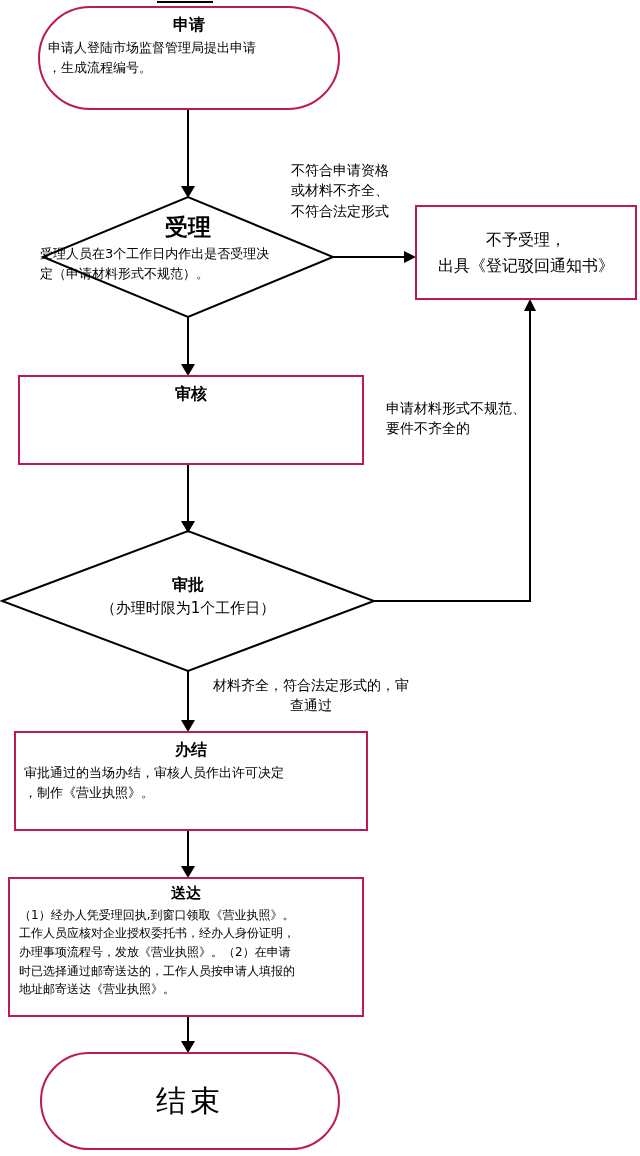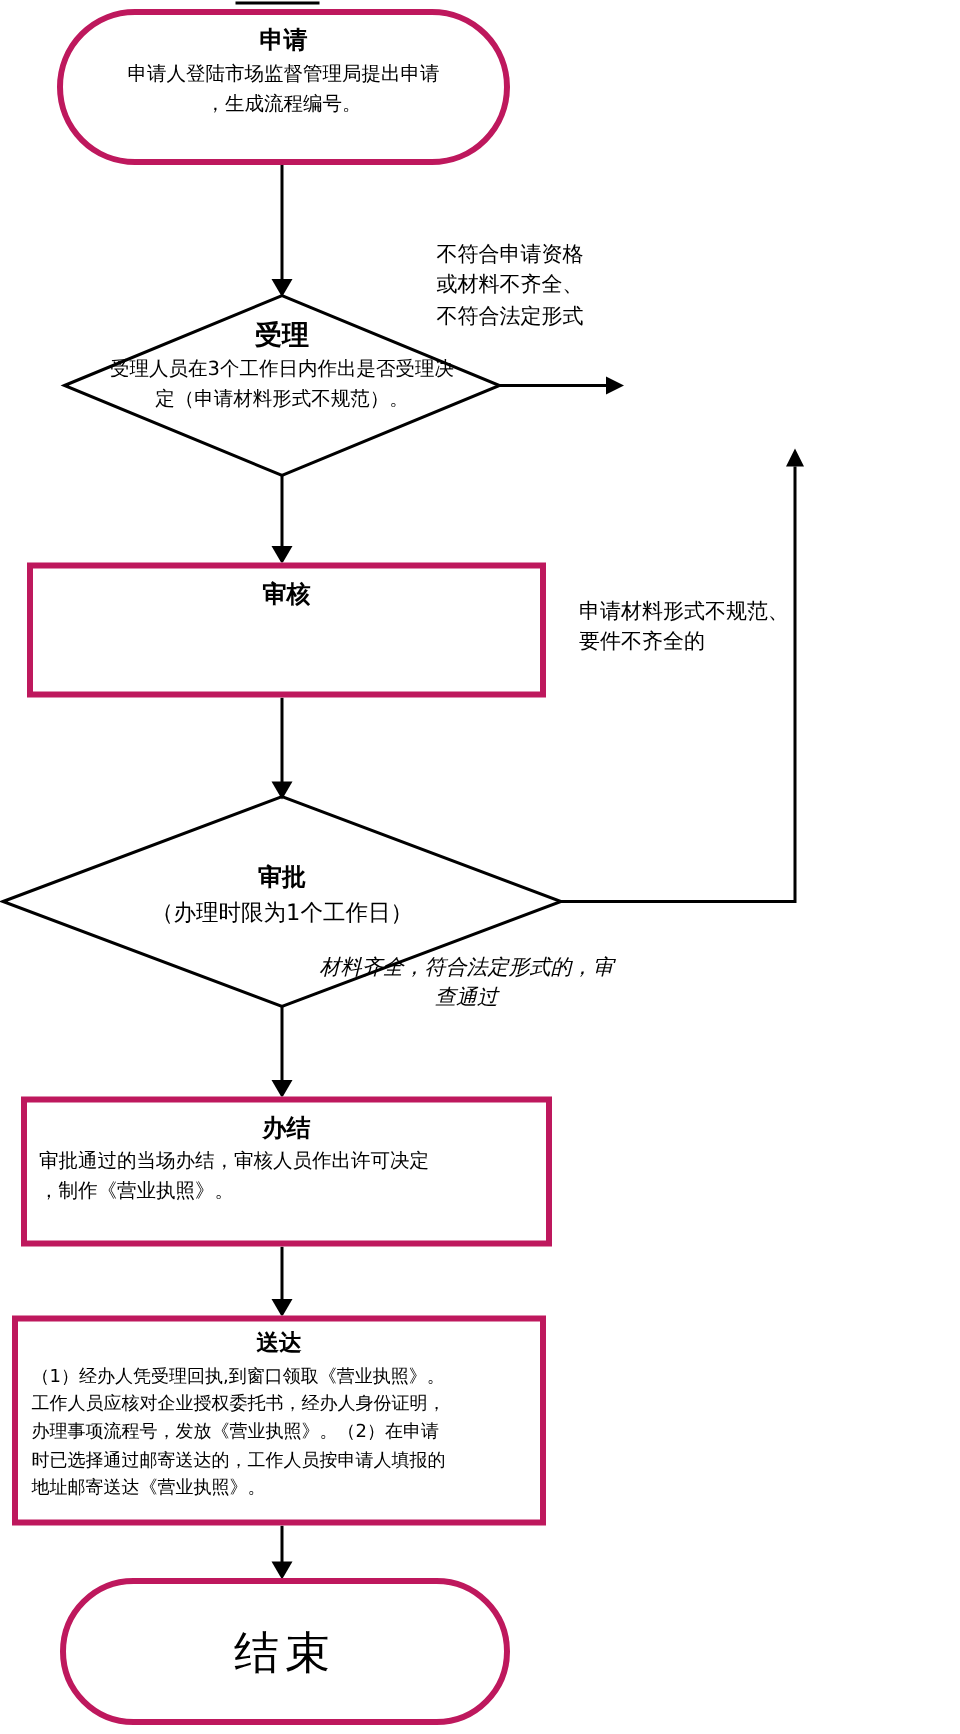--- a/index.html
+++ b/index.html
@@ -15,37 +15,37 @@
     background:#fff;
     overflow:hidden;
   }
   svg.layer { position:absolute; left:0; top:0; }
   svg line, svg polyline { stroke:#000; stroke-width:2; fill:none; }
   svg .shape { fill:#fff; stroke:#000; stroke-width:2; }
   svg .head { fill:#000; stroke:none; }
   .node {
     position:absolute;
     background:#fff;
-    border:4px solid #be185d;
+    border:2px solid #be185d;
   }
   .terminator { border-radius:52px; }
   .node-title {
     font-weight:bold;
     text-align:center;
     font-size:16px;
     line-height:1.45;
     margin-top:5px;
   }
   .node-body {
     font-size:13px;
     line-height:1.55;
     white-space:pre-line;
     padding:2px 8px 0 8px;
   }
-  .center { text-align:center; }
+  .center { text-align:left; }
   .diamond-text { position:absolute; text-align:center; }
   .edge-label {
     position:absolute;
     font-size:14px;
     line-height:1.45;
     white-space:pre-line;
   }
   .end-text {
     font-size:30px;
     text-align:center;
@@ -96,25 +96,29 @@
     <polygon class="head" points="181,1041 195,1041 188,1053"></polygon>
   </svg>
 
   <div class="node terminator" style="left:38px; top:6px; width:302px; height:104px;">
     <div class="node-title">申请</div>
     <div class="node-body center">申请人登陆市场监督管理局提出申请
 ，生成流程编号。</div>
   </div>
 
   <div class="diamond-text" style="left:40px; top:211px; width:296px;">
-    <div class="node-title" style="font-size:18px; margin-top:0;">受理</div>
+    <div class="node-title" style="font-size:23px; margin-top:0;">受理</div>
     <div class="node-body center" style="padding:0;">受理人员在3个工作日内作出是否受理决
 定（申请材料形式不规范）。</div>
   </div>
 
+  <div class="node" style="left:415px; top:205px; width:222px; height:95px; padding-top:20px;">
+    <div class="reject-text">不予受理，
+出具《登记驳回通知书》</div>
+  </div>
 
   <div class="node" style="left:18px; top:375px; width:346px; height:90px;">
     <div class="node-title">审核</div>
   </div>
 
   <div class="diamond-text" style="left:40px; top:573px; width:296px;">
     <div class="node-title" style="margin-top:0;">审批</div>
     <div style="font-size:15px; margin-top:3px;">（办理时限为1个工作日）</div>
   </div>
 
@@ -138,16 +142,16 @@
   </div>
 
   <div class="edge-label" style="left:291px; top:160px; width:132px;">不符合申请资格
 或材料不齐全、
 不符合法定形式</div>
 
 
   <div class="edge-label" style="left:386px; top:398px; width:178px; ">申请材料形式不规范、
 要件不齐全的</div>
 
-  <div class="edge-label" style="left:196px; top:635px; width:230px; text-align:center;font-style:italic;">材料齐全，符合法定形式的，审
+  <div class="edge-label" style="left:196px; top:675px; width:230px; text-align:center;">材料齐全，符合法定形式的，审
 查通过</div>
 
 </div>
 
 </body></html>

